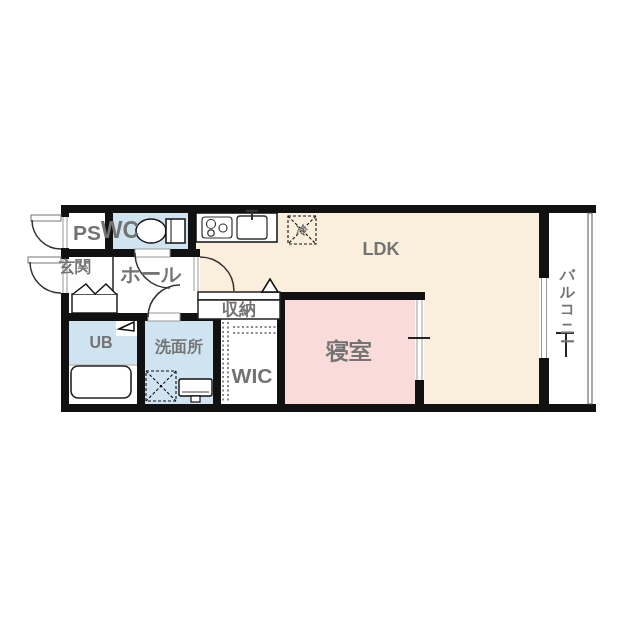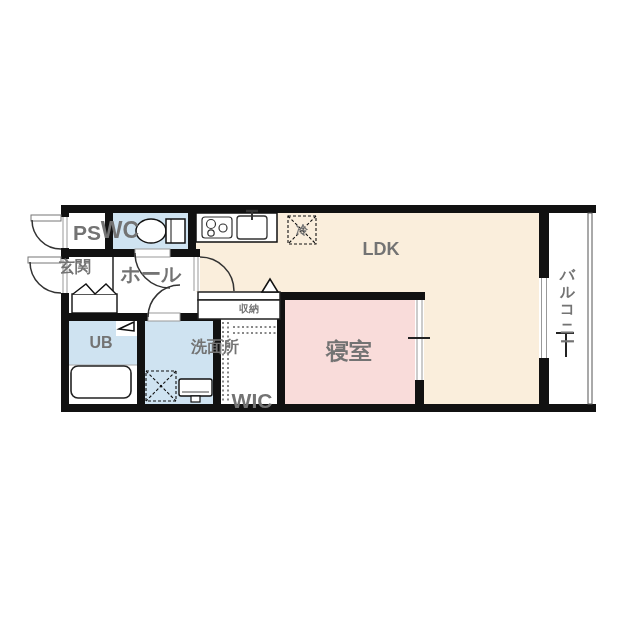--- a/index.html
+++ b/index.html
@@ -158,20 +158,20 @@
     </g>
 
     <rect x="588" y="213" width="4" height="191" fill="#fff" stroke="#555" stroke-width="1"></rect>
   </svg>
 
   <div class="lbl" style="left:87px;  top:232px; font-size:21px;">PS</div>
   <div class="lbl" style="left:120px; top:230px; font-size:23px;">WC</div>
   <div class="lbl" style="left:75px;  top:267px; font-size:16px;">玄関</div>
   <div class="lbl" style="left:151px; top:274px; font-size:20px;text-align:right;">ホール</div>
   <div class="lbl" style="left:101px; top:343px; font-size:16px;">UB</div>
-  <div class="lbl" style="left:179px; top:347px; font-size:16px;margin-left:36px;">洗面所</div>
-  <div class="lbl" style="left:249px; top:309px; font-size:10px;">収納</div>
-  <div class="lbl" style="left:252px; top:375px; font-size:21px;margin-top:25px;">WIC</div>
+  <div class="lbl" style="left:179px; top:347px; font-size:16px;">洗面所</div>
+  <div class="lbl" style="left:239px; top:309px; font-size:17px;">収納</div>
+  <div class="lbl" style="left:252px; top:375px; font-size:21px;">WIC</div>
   <div class="lbl" style="left:349px; top:351px; font-size:23px;">寝室</div>
   <div class="lbl" style="left:381px; top:249px; font-size:18px;">LDK</div>
   <div class="lbl vert" style="left:568px; top:296px; font-size:15px;">バルコニー</div>
   <div class="lbl" style="left:302px; top:230px; font-size:12px;">冷</div>
 </div>
 
 </body></html>

